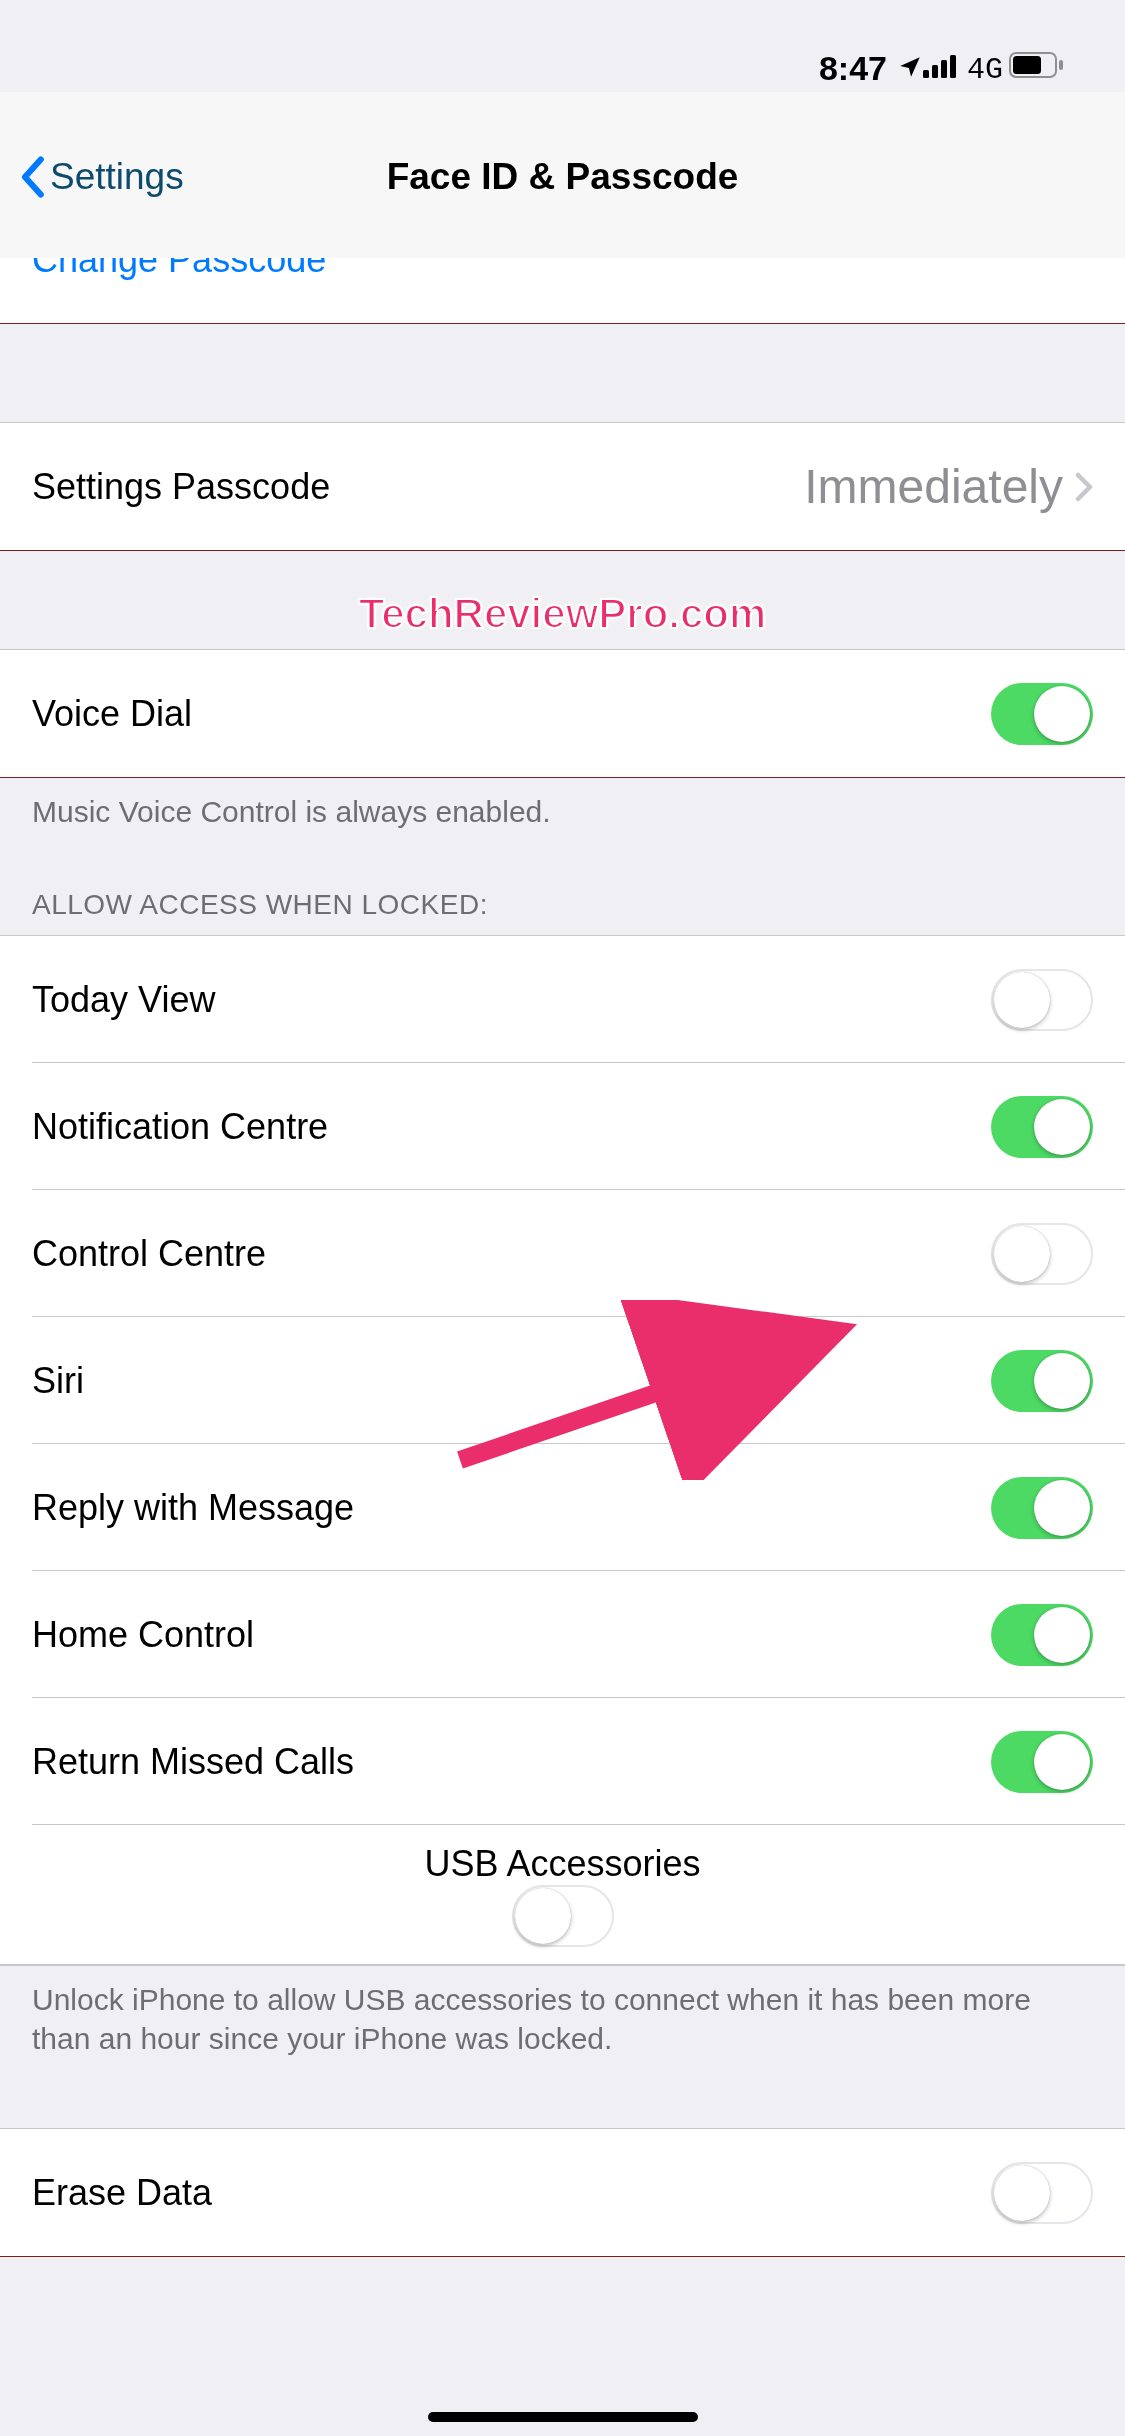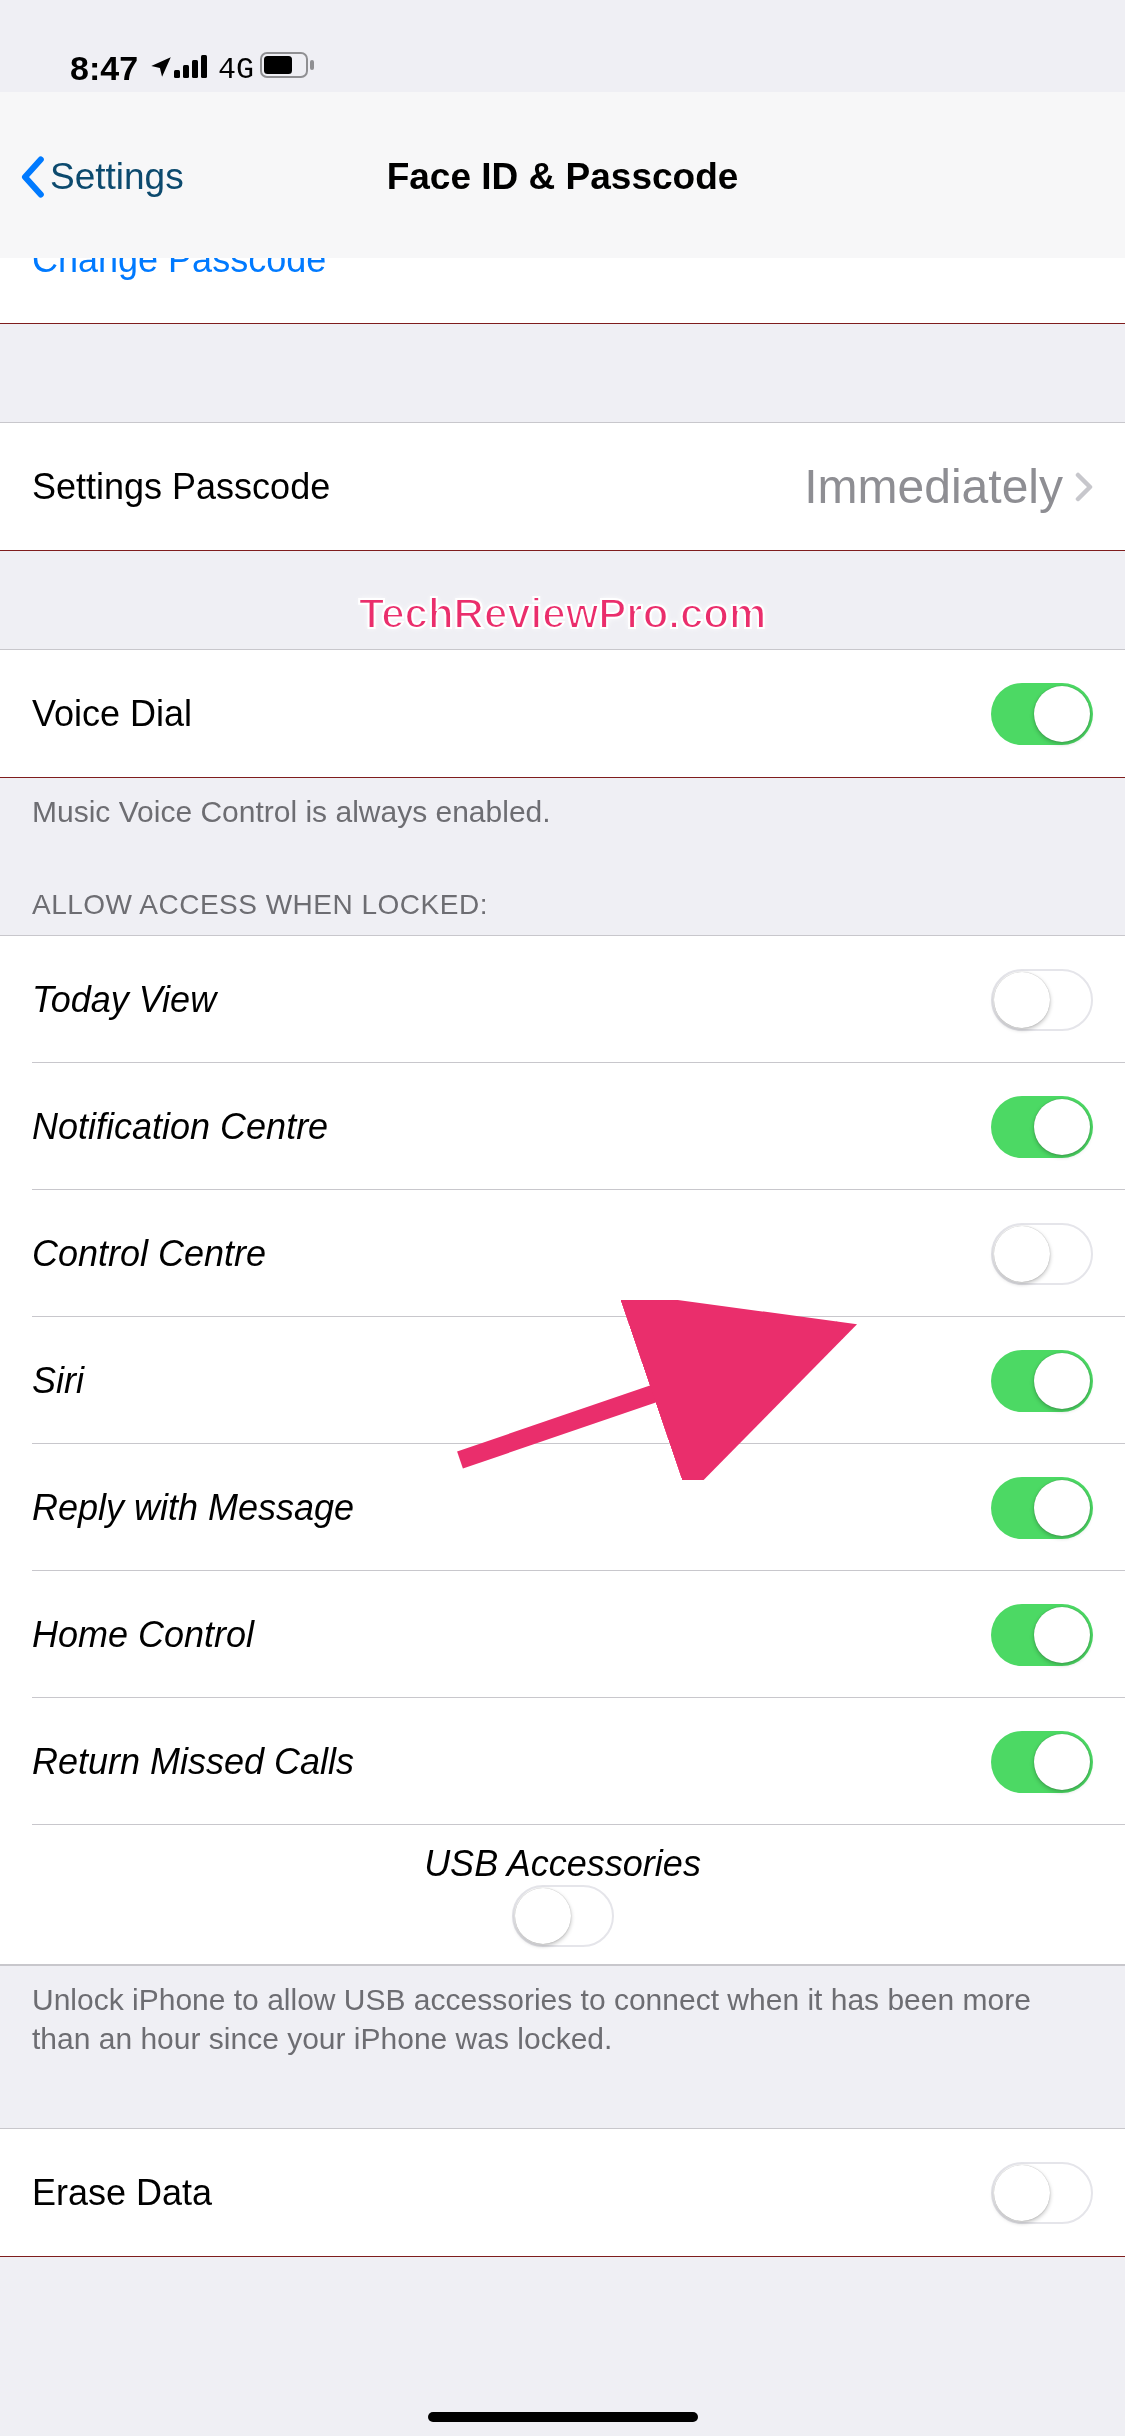--- a/index.html
+++ b/index.html
@@ -8,21 +8,21 @@
     background:#efeff4;
     font-family:-apple-system,"Helvetica Neue",Helvetica,Arial,sans-serif;
     font-size:33px;
     color:#000;
     overflow:hidden;
     position:relative;
   }
   
   .status-bar{
     height:88px;
-    display:flex;align-items:flex-end;justify-content:flex-start;
+    display:flex;align-items:flex-end;justify-content:flex-end;
     padding:0 60px 4px 70px;
     font-weight:600;
   }
   .status-left{display:flex;align-items:center;gap:10px;font-size:34px;}
   .status-right{display:flex;align-items:center;gap:6px;font-family:Liberation Mono, monospace;}
   
   .nav-bar{
     height:170px;
     border-bottom:1px solid #c8c7cc;
     display:flex;align-items:center;
@@ -98,21 +98,21 @@
   .switch.on .knob{right:3px;}
   .switch.off{background:#fff;border:2.5px solid #e5e5ea;}
   .switch.off .knob{left:1px;top:1px;}
   
   .list .cell{border-bottom:none;position:relative;}
   .list .cell::after{
     content:"";position:absolute;left:32px;right:0;bottom:0;height:1px;background:#c8c7cc;
   }
   .list .cell:last-child::after{left:0;}
   .list .cell:last-child{border-bottom:1px solid #c8c7cc;flex-direction:column;}
-  .list{border-top:1px solid #c8c7cc;background:#404040;font-style:italic;}
+  .list{border-top:1px solid #c8c7cc;background:#404040;}
   
   .home-indicator{
     position:absolute;bottom:14px;left:50%;transform:translateX(-50%);
     width:270px;height:10px;border-radius:5px;background:#000;
   }
   
   .watermark{
     position:absolute;
     top:590px;left:0;right:0;
     text-align:center;

